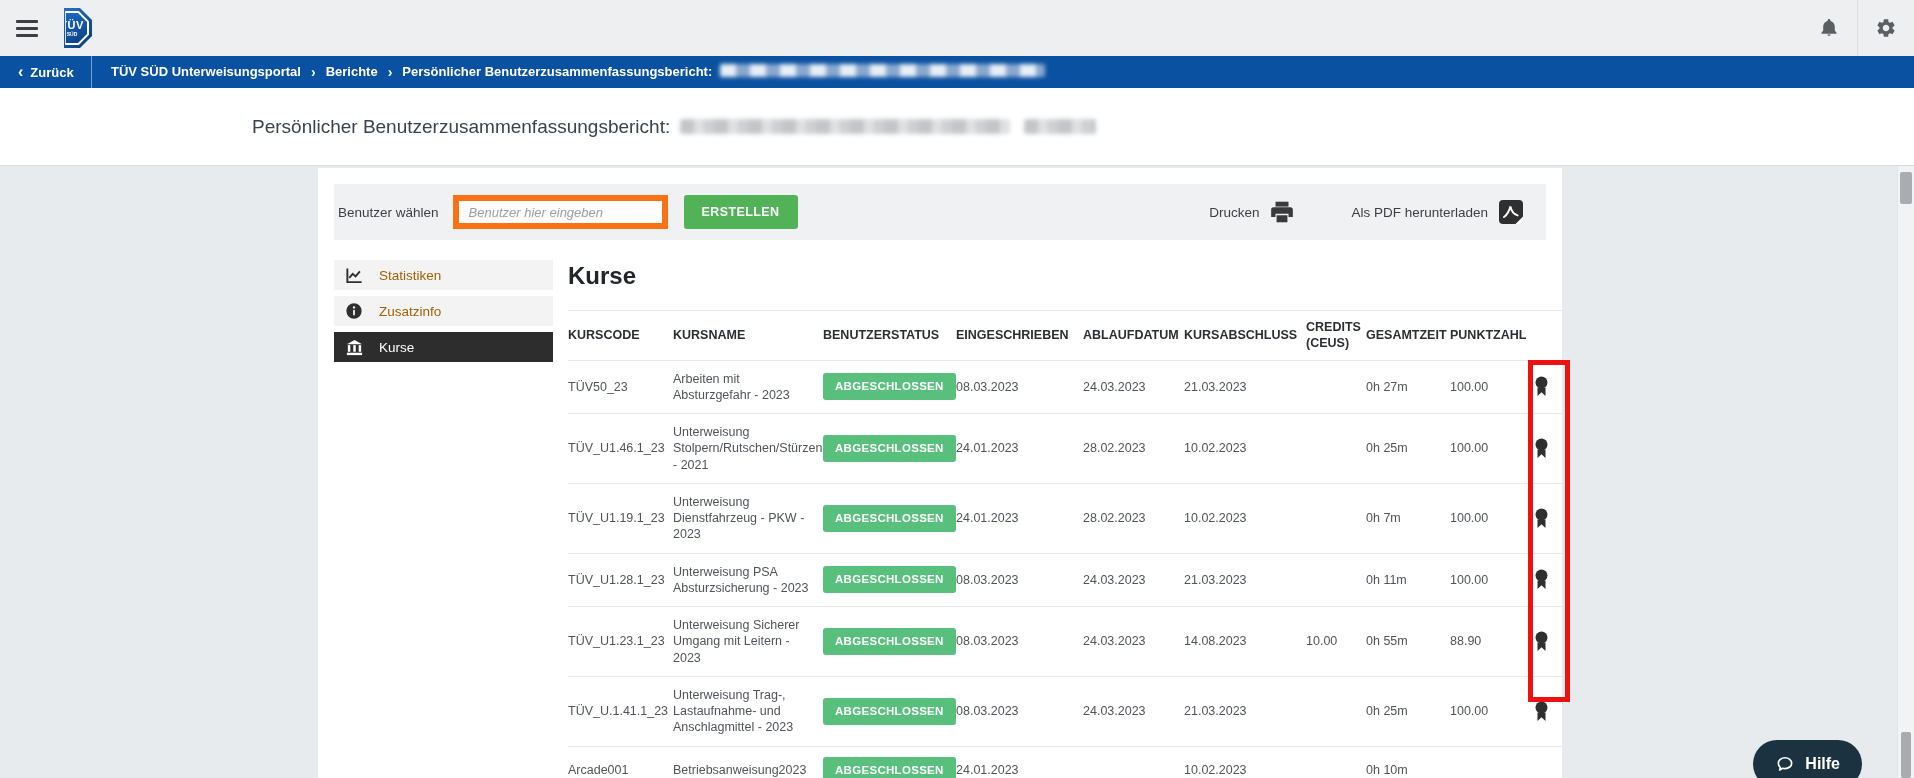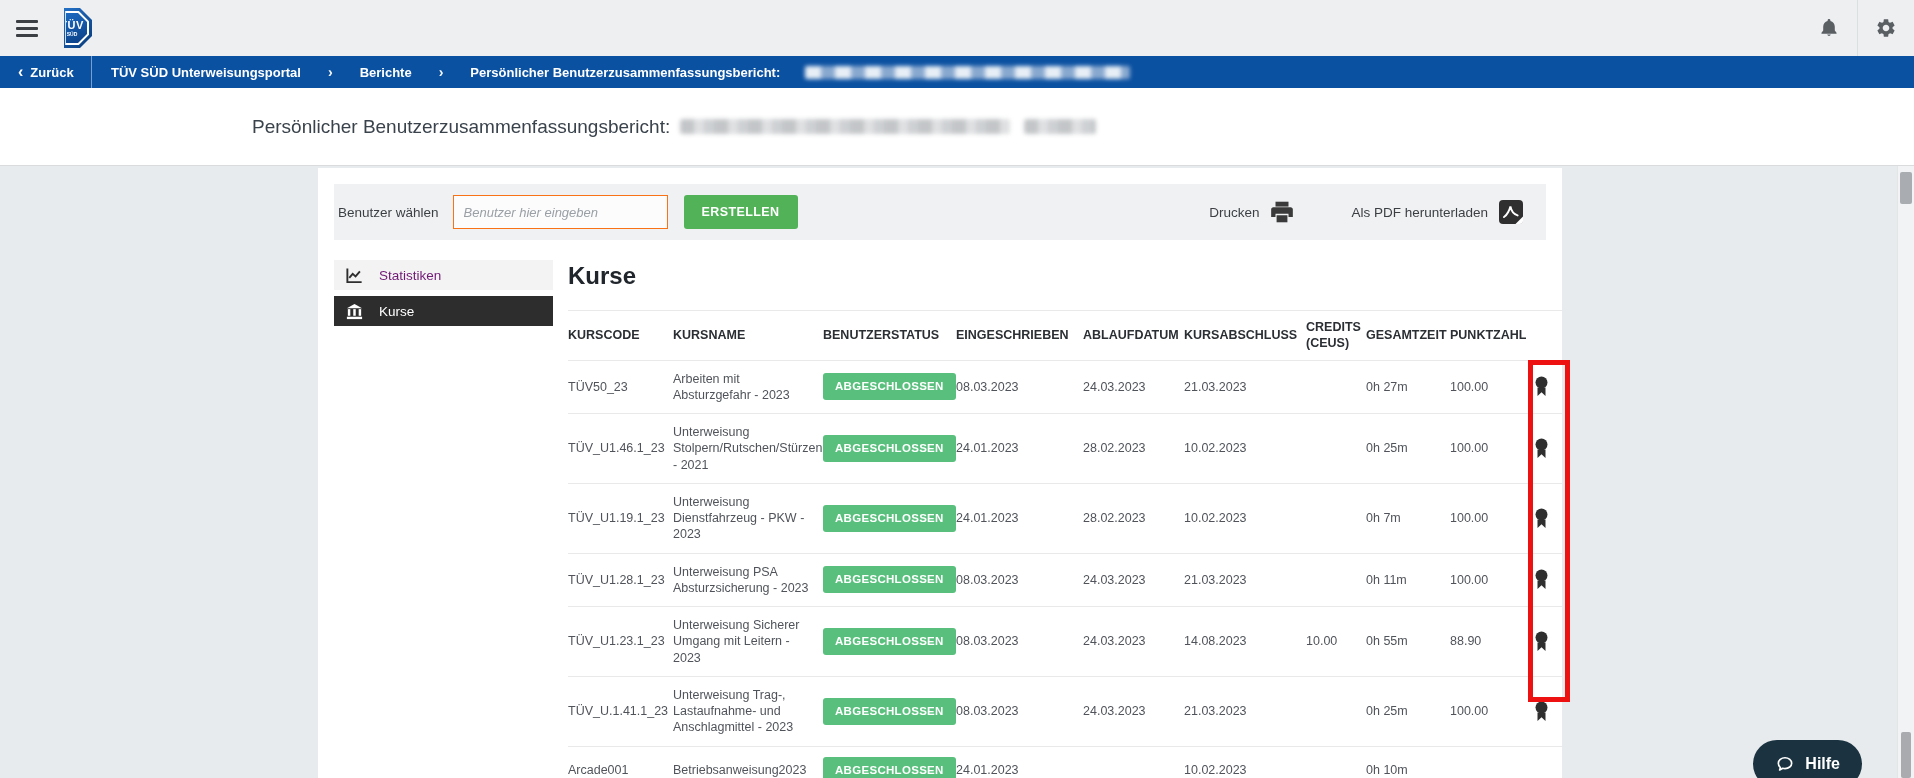--- a/index.html
+++ b/index.html
@@ -19,21 +19,21 @@
   .oct.inner .t2 { color:#fff; font-weight:bold; font-size:5px; }
   .topbar-right { position:absolute; right:0; top:0; height:56px; display:flex; align-items:center; }
   .icon-btn { width:56px; height:56px; display:flex; align-items:center; justify-content:center; cursor:pointer; }
   .top-divider { width:1px; height:56px; background:#dcdfe2; }
 
   
   .crumbbar { height:32px; background:var(--brand-blue,#0B51A1); display:flex; align-items:center; color:#fff; font-size:13px; font-weight:bold; }
   .back { display:flex; align-items:center; gap:7px; padding:0 0 0 18px; width:91px; height:100%; cursor:pointer; }
   .back .chev { font-size:16px; line-height:1; }
   .crumb-divider { width:1px; height:32px; background:rgba(255,255,255,.45); }
-  .trail { display:flex; align-items:center; padding-left:19px;gap:17px; }
+  .trail { display:flex; padding-left:19px; }
   .trail .sep { margin:0 10px; font-size:14px; opacity:.95; }
   .crumb-link { cursor:pointer; white-space:nowrap; }
   .crumb-redact { display:inline-block; width:325px; height:13px; margin-left:8px; border-radius:2px;
     background:repeating-linear-gradient(90deg, rgba(255,255,255,.9) 0 16px, rgba(205,216,232,.65) 16px 30px);
     filter:blur(2px); }
 
   
   .page-header { height:78px; background:#fff; border-bottom:1px solid #d9dbdd; display:flex; align-items:center; }
   .page-title { margin-left:252px; font-size:19px; font-weight:500; color:#3a434c; display:flex; align-items:center; }
   .title-redact { display:inline-block; height:15px; margin-left:10px; border-radius:3px;
@@ -41,30 +41,30 @@
     filter:blur(2px); opacity:.85; }
   .title-redact.a { width:330px; }
   .title-redact.b { width:72px; margin-left:14px; }
 
   
   .content { position:relative; height:612px; }
   .card { position:absolute; left:318px; top:2px; width:1244px; bottom:-30px; background:#fff; }
 
   .toolbar { margin:16px 16px 0 16px; height:56px; background:#f0f1f3; display:flex; align-items:center; padding:0 22px 0 4px; }
   .toolbar .lbl { font-size:13.5px; color:#3b3f43; }
-  .user-input { margin-left:14px; width:215px; height:34px; border:1px solid #f97316; background:#fcfcfc; padding:0 10px; font-size:13px; color:#333; font-family:"Liberation Sans",sans-serif; }
+  .user-input { margin-left:14px; width:215px; height:34px; border:6px solid #f97316; background:#fcfcfc; padding:0 10px; font-size:13px; color:#333; font-family:"Liberation Sans",sans-serif; }
   .user-input::placeholder { color:#9aa0a6; font-style:italic; }
   .btn-create { margin-left:16px; height:34px; padding:0 18px; background:var(--button-green,#52B257); color:#fff; border:none; font-weight:bold; font-size:12.5px; letter-spacing:.4px; border-radius:3px; cursor:pointer; font-family:"Liberation Sans",sans-serif; }
   .toolbar .right { margin-left:auto; display:flex; align-items:flex-end; }
   .tool-link { display:flex; align-items:center; gap:10px; cursor:pointer; font-size:13.5px; color:#3b3f43; }
   .tool-gap { width:56px; }
 
   .main-row { display:flex; margin:20px 0 0 16px; }
   .sidebar { width:219px; margin-right:15px; flex:none; }
-  .side-item { height:30px; margin-bottom:6px; background:#f3f3f3; color:#701a75; display:flex; align-items:center; padding-left:10px; font-size:13.5px; cursor:pointer; }
+  .side-item { height:30px; margin-bottom:6px; background:#f3f3f3; color:#a16207; display:flex; align-items:center; padding-left:10px; font-size:13.5px; cursor:pointer; }
   .side-item .sicon { width:20px; height:20px; margin-right:15px; display:flex; align-items:center; justify-content:center; color:#2e2e2e; }
   .side-item.selected { background:var(--sidebar-selected,#2D2D2D); color:#fff; }
   .side-item.selected .sicon { color:#fff; }
 
   .main-col { flex:1; }
   .main-heading { font-size:24px; font-weight:bold; color:#20262c; height:31px; line-height:31px; }
   table.courses { margin-top:19px; border-collapse:collapse; table-layout:fixed; width:995px; border-top:1px solid #e9e9e9; }
   table.courses th { text-align:left; font-size:12.5px; color:#2b2f33; vertical-align:middle; padding:8px 6px 8px 0; height:48px; border-bottom:1px solid #e9e9e9; line-height:1.3; }
   table.courses td { font-size:12.5px; color:#50545a; vertical-align:middle; padding:10px 6px 10px 0; border-bottom:1px solid #e9e9e9; line-height:1.3; }
   td.name { font-size:11.5px; line-height:1.35; }
@@ -173,20 +173,30 @@
 
         <aside class="sidebar">
           <div class="side-item">
             <span class="sicon">
               <svg width="19" height="19" viewBox="0 0 20 20" fill="none" stroke="currentColor" stroke-width="2">
                 <path d="M2.5 2.5v14.5H17.5"></path>
                 <path d="M4.5 12.5l3.6-4.2 3 2.6 4.6-5.2"></path>
               </svg>
             </span>
             <span>Statistiken</span>
+          </div>
+          <div class="side-item">
+            <span class="sicon">
+              <svg width="18" height="18" viewBox="0 0 20 20">
+                <circle cx="10" cy="10" r="8.5" fill="currentColor"></circle>
+                <circle cx="10" cy="6" r="1.3" fill="#f3f3f3"></circle>
+                <rect x="9" y="8.5" width="2" height="6.5" rx="1" fill="#f3f3f3"></rect>
+              </svg>
+            </span>
+            <span>Zusatzinfo</span>
           </div>
           <div class="side-item selected">
             <span class="sicon">
               <svg width="19" height="19" viewBox="0 0 20 20" fill="currentColor">
                 <path d="M10 2 L18 6.5 H2 Z"></path>
                 <rect x="3" y="7.5" width="2.6" height="7"></rect>
                 <rect x="8.7" y="7.5" width="2.6" height="7"></rect>
                 <rect x="14.4" y="7.5" width="2.6" height="7"></rect>
                 <rect x="2" y="15.5" width="16" height="2.5"></rect>
               </svg>

